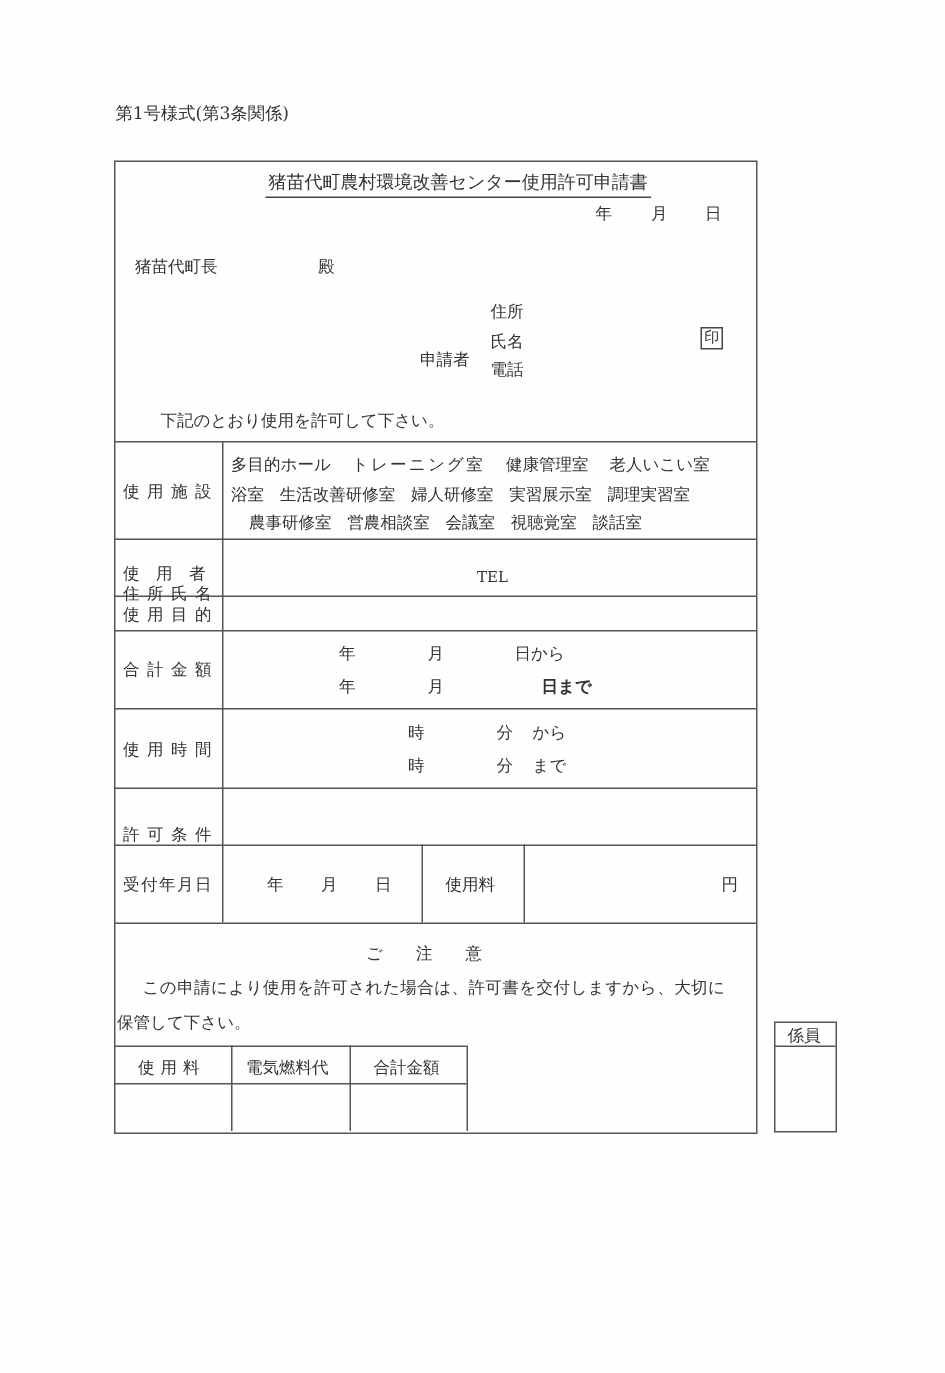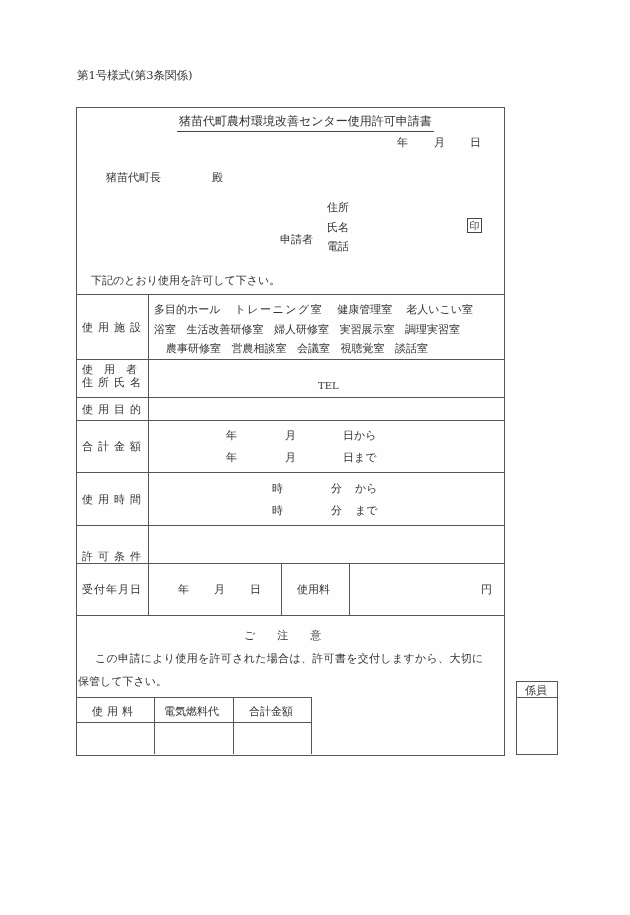--- a/index.html
+++ b/index.html
@@ -20,33 +20,33 @@
 <div class="abs" style="left:77px;top:68px;font-size:11.5px;">第1号様式(第3条関係)</div>
 
 <div class="box" style="left:76px;top:107px;width:427px;height:647px;"></div>
 
 <div class="abs title" style="left:157px;top:113px;font-size:12px;margin-left:20px;">猪苗代町農村環境改善センター使用許可申請書</div>
 
 <div class="abs" style="left:397px;top:135px;">年</div>
 <div class="abs" style="left:434px;top:135px;">月</div>
 <div class="abs" style="left:470px;top:135px;">日</div>
 
-<div class="abs" style="left:106px;top:170px;">猪苗代町長</div>
+<div class="abs" style="left:90px;top:170px;">猪苗代町長</div>
 <div class="abs" style="left:212px;top:170px;">殿</div>
 
 <div class="abs" style="left:327px;top:200px;">住所</div>
 <div class="abs" style="left:280px;top:232px;">申請者</div>
 <div class="abs" style="left:327px;top:220px;">氏名</div>
 <div class="abs seal" style="left:467px;top:218px;">印</div>
 <div class="abs" style="left:327px;top:239px;">電話</div>
 <div class="field" style="left:360px;top:198px;width:100px;height:16px;"></div>
 <div class="field" style="left:360px;top:218px;width:100px;height:16px;"></div>
 <div class="field" style="left:360px;top:237px;width:100px;height:16px;"></div>
 
-<div class="abs" style="left:91px;top:273px;">下記のとおり使用を許可して下さい。</div>
+<div class="abs" style="left:107px;top:273px;">下記のとおり使用を許可して下さい。</div>
 
 <div class="hl" style="left:76px;top:294px;width:428px;"></div>
 <div class="hl" style="left:76px;top:359px;width:428px;"></div>
 <div class="hl" style="left:76px;top:397px;width:428px;"></div>
 <div class="hl" style="left:76px;top:420px;width:428px;"></div>
 <div class="hl" style="left:76px;top:472px;width:428px;"></div>
 <div class="hl" style="left:76px;top:525px;width:428px;"></div>
 <div class="hl" style="left:76px;top:563px;width:428px;"></div>
 <div class="hl" style="left:76px;top:615px;width:428px;"></div>
 
@@ -70,37 +70,37 @@
   <span>調理実習室</span>
 </div>
 <div class="abs" style="left:166px;top:341px;">
   <span>農事研修室</span>&nbsp;&nbsp;
   <span>営農相談室</span>&nbsp;&nbsp;
   <span>会議室</span>&nbsp;&nbsp;
   <span>視聴覚室</span>&nbsp;&nbsp;
   <span>談話室</span>
 </div>
 
-<div class="abs" style="left:82px;top:363px;line-height:13px;font-family:Liberation Serif, serif;">
+<div class="abs" style="left:82px;top:377px;line-height:13px;font-family:Liberation Serif, serif;">
   <div>使　用　者</div>
   <div class="sp">住所氏名</div>
 </div>
 <div class="field" style="left:150px;top:361px;width:352px;height:35px;"></div>
 <div class="abs" style="left:318px;top:380px;font-size:10px;text-align:center;">TEL</div>
 
 <div class="abs sp" style="left:82px;top:402px;">使用目的</div>
 <div class="field" style="left:150px;top:399px;width:352px;height:20px;"></div>
 
 <div class="abs sp" style="left:82px;top:439px;">合計金額</div>
 <div class="abs" style="left:226px;top:428px;">年</div>
 <div class="abs" style="left:285px;top:428px;">月</div>
 <div class="abs" style="left:343px;top:428px;">日から</div>
 <div class="abs" style="left:226px;top:450px;">年</div>
 <div class="abs" style="left:285px;top:450px;">月</div>
-<div class="abs" style="left:343px;top:450px;">日まで</div>
+<div class="abs" style="left:361px;top:450px;font-weight:bold;">日まで</div>
 <div class="field" style="left:150px;top:422px;width:352px;height:49px;"></div>
 
 <div class="abs sp" style="left:82px;top:492px;">使用時間</div>
 <div class="abs" style="left:272px;top:481px;">時</div>
 <div class="abs" style="left:331px;top:481px;">分</div>
 <div class="abs" style="left:355px;top:481px;">から</div>
 <div class="abs" style="left:272px;top:503px;">時</div>
 <div class="abs" style="left:331px;top:503px;">分</div>
 <div class="abs" style="left:355px;top:503px;">まで</div>
 <div class="field" style="left:150px;top:474px;width:352px;height:50px;"></div>

